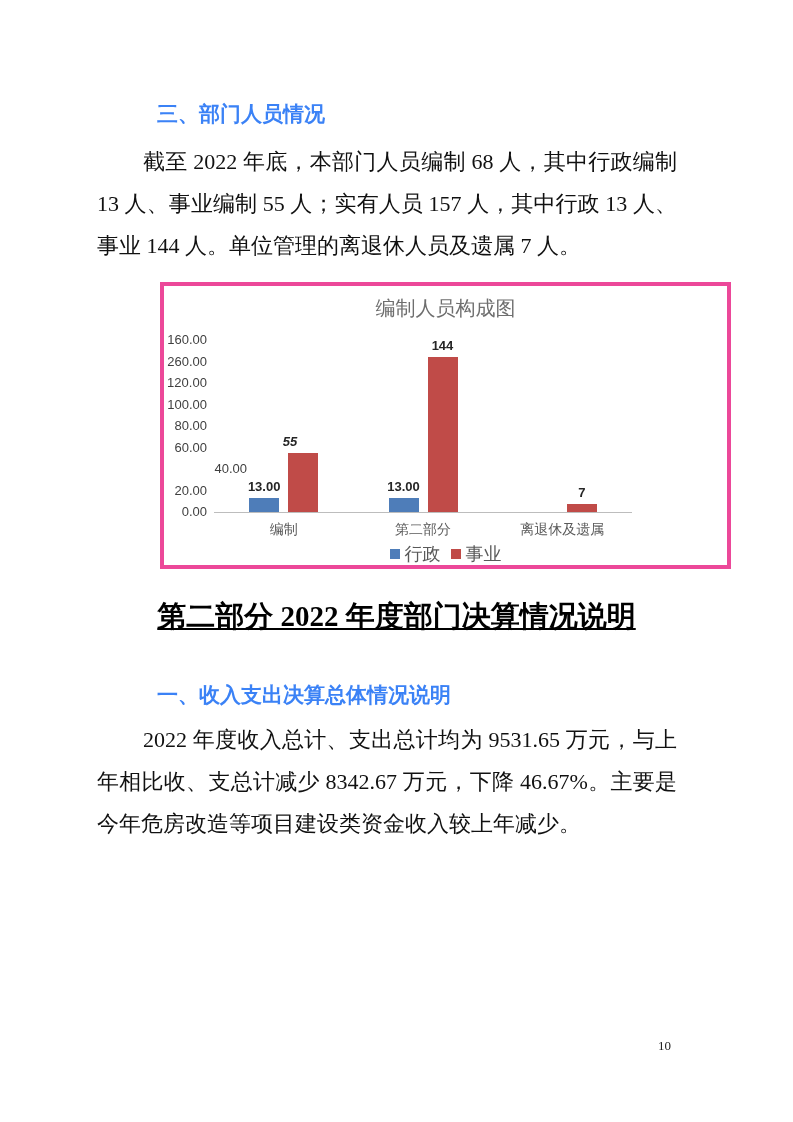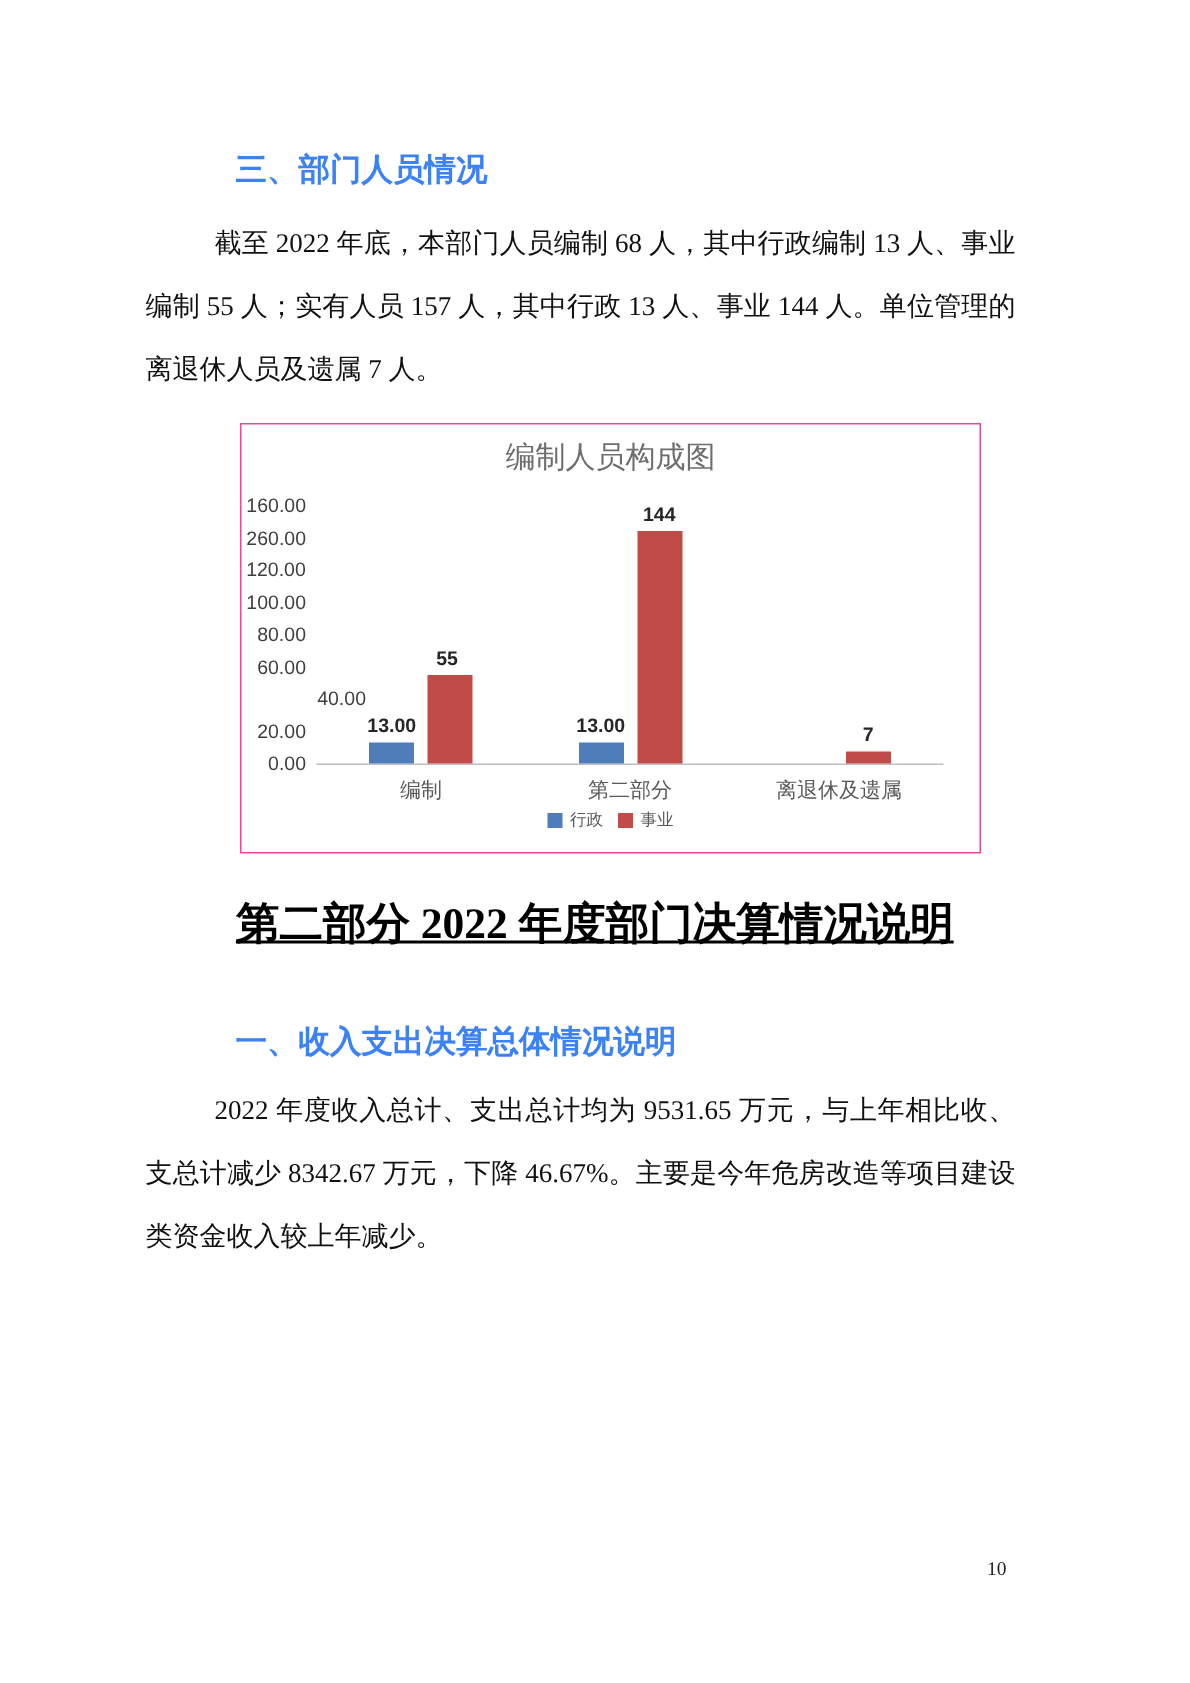--- a/index.html
+++ b/index.html
@@ -15,36 +15,36 @@
   .sec-heading{
     position:absolute;left:97px;width:600px;margin:0;
     font-family:"Liberation Sans","DejaVu Sans",sans-serif;
     font-size:21px;font-weight:bold;line-height:26px;
     padding-left:60px;color:#3b82f6;
   }
   #s1-heading{top:101px;}
   #s2-subheading{top:682px;}
   .body-para{
     position:absolute;left:97px;width:580px;margin:0;
-    font-size:18px;line-height:42px;
+    font-size:22px;line-height:42px;
     text-align:justify;text-indent:46px;color:#111;
   }
   #s1-para{top:141px;}
   #s2-para{top:719px;}
   .part-heading{
     position:absolute;top:597px;left:0;width:793px;margin:0;
     font-size:29px;font-weight:bold;line-height:38px;
     text-align:center;color:#000;
     font-family:"Liberation Serif","DejaVu Serif",serif;
     text-decoration:underline;
   }
   
   .chart-box{
-    position:absolute;left:120px;top:266px;width:494px;height:287px;
-    background:#fff;border:1px solid #ec4899;box-sizing:border-box;
+    position:absolute;left:120px;top:266px;width:571px;height:287px;
+    background:#fff;border:4px solid #ec4899;box-sizing:border-box;
     font-family:"Liberation Sans","DejaVu Sans",sans-serif;
   }
   .chart-title{
     position:absolute;top:10px;left:0;width:100%;
     text-align:center;font-size:20px;line-height:24px;color:#6e6e6e;
   }
   .axis-line{position:absolute;height:1px;background:#bdbdbd;}
   .ytick{
     position:absolute;text-align:right;
     font-size:13px;line-height:14px;color:#3f3f3f;
@@ -57,21 +57,21 @@
   .cat-label{
     position:absolute;text-align:center;
     font-size:14px;line-height:16px;color:#595959;
   }
   .legend{
     position:absolute;left:0;width:100%;
     display:flex;justify-content:center;align-items:center;gap:10px;
   }
   .legend-item{display:flex;align-items:center;gap:5px;}
   .legend-swatch{width:10px;height:10px;display:inline-block;}
-  .legend-label{font-size:11px;color:#595959;}
+  .legend-label{font-size:18px;color:#595959;}
   .page-number{
     position:absolute;top:1038px;left:658px;
     font-size:13px;color:#222;
     font-family:"Liberation Serif","DejaVu Serif",serif;
   }
 </style>
 </head>
 <body>
 
 <div class="page">
@@ -91,21 +91,21 @@
         <div class="ytick" style="left: 3px; width: 40px; top: 154.5px;">60.00</div>
         <div class="ytick" style="left: 3px; width: 40px; top: 176px; margin-left: 40px;">40.00</div>
         <div class="ytick" style="left: 3px; width: 40px; top: 197.5px;">20.00</div>
         <div class="ytick" style="left: 3px; width: 40px; top: 219px;">0.00</div>
         <div class="axis-line" style="left: 50px; width: 418px; top: 226px;"></div>
         <div class="bar" style="left: 85.1667px; width: 30px; top: 212px; height: 14px; background: rgb(78, 125, 185);"></div>
         <div class="bar-label" style="left: 65.1667px; width: 70px; top: 193px;">13.00</div>
         <div class="bar" style="left: 224.5px; width: 30px; top: 212px; height: 14px; background: rgb(78, 125, 185);"></div>
         <div class="bar-label" style="left: 204.5px; width: 70px; top: 193px;">13.00</div>
         <div class="bar" style="left: 124.167px; width: 30px; top: 167px; height: 59px; background: rgb(192, 75, 72);"></div>
-        <div class="bar-label" style="left: 102px; width: 70px; top: 148px;">55</div>
+        <div class="bar-label" style="left: 91px; width: 70px; top: 148px; font-style: italic;">55</div>
         <div class="bar" style="left: 263.5px; width: 30px; top: 71px; height: 155px; background: rgb(192, 75, 72);"></div>
         <div class="bar-label" style="left: 243.5px; width: 70px; top: 52px;">144</div>
         <div class="bar" style="left: 402.833px; width: 30px; top: 218px; height: 8px; background: rgb(192, 75, 72);"></div>
         <div class="bar-label" style="left: 382.833px; width: 70px; top: 199px;">7</div>
         <div class="cat-label" style="left: 50px; width: 139.333px; top: 235px;">编制</div>
         <div class="cat-label" style="left: 189.333px; width: 139.333px; top: 235px;">第二部分</div>
         <div class="cat-label" style="left: 328.667px; width: 139.333px; top: 235px;">离退休及遗属</div>
       </div>
     <div class="legend" id="chart-legend" style="top:256px;">
         <div class="legend-item">

